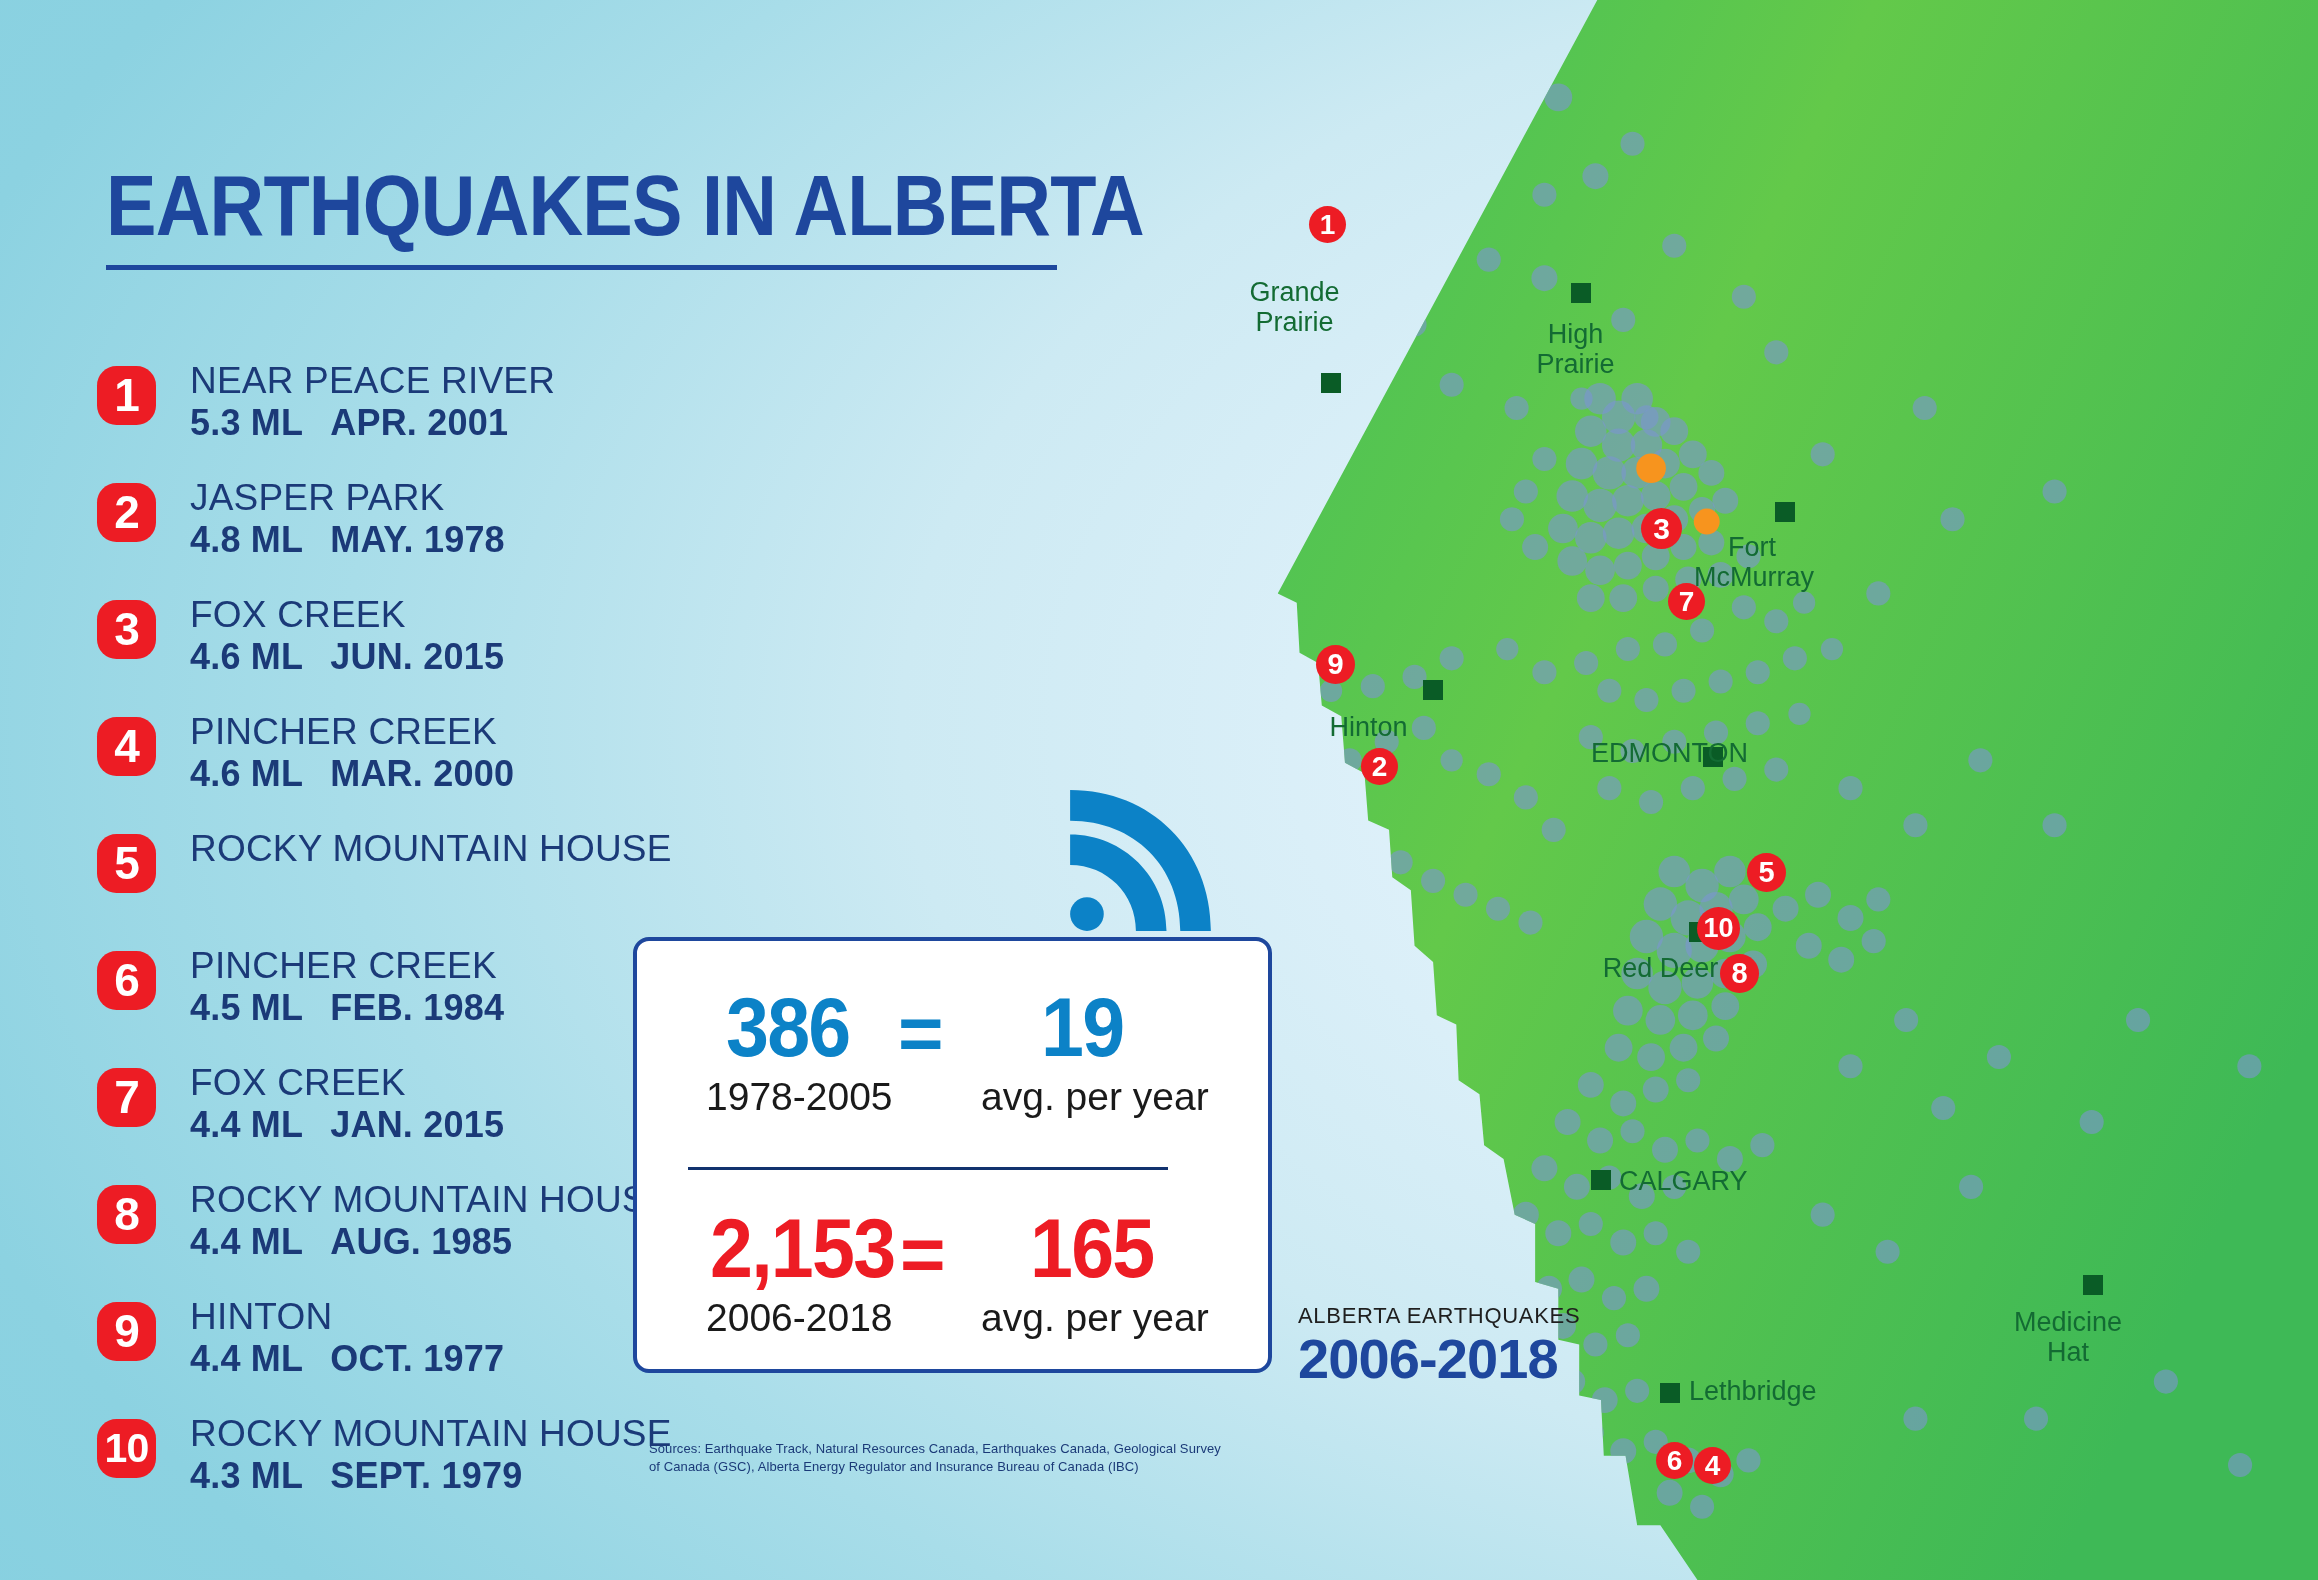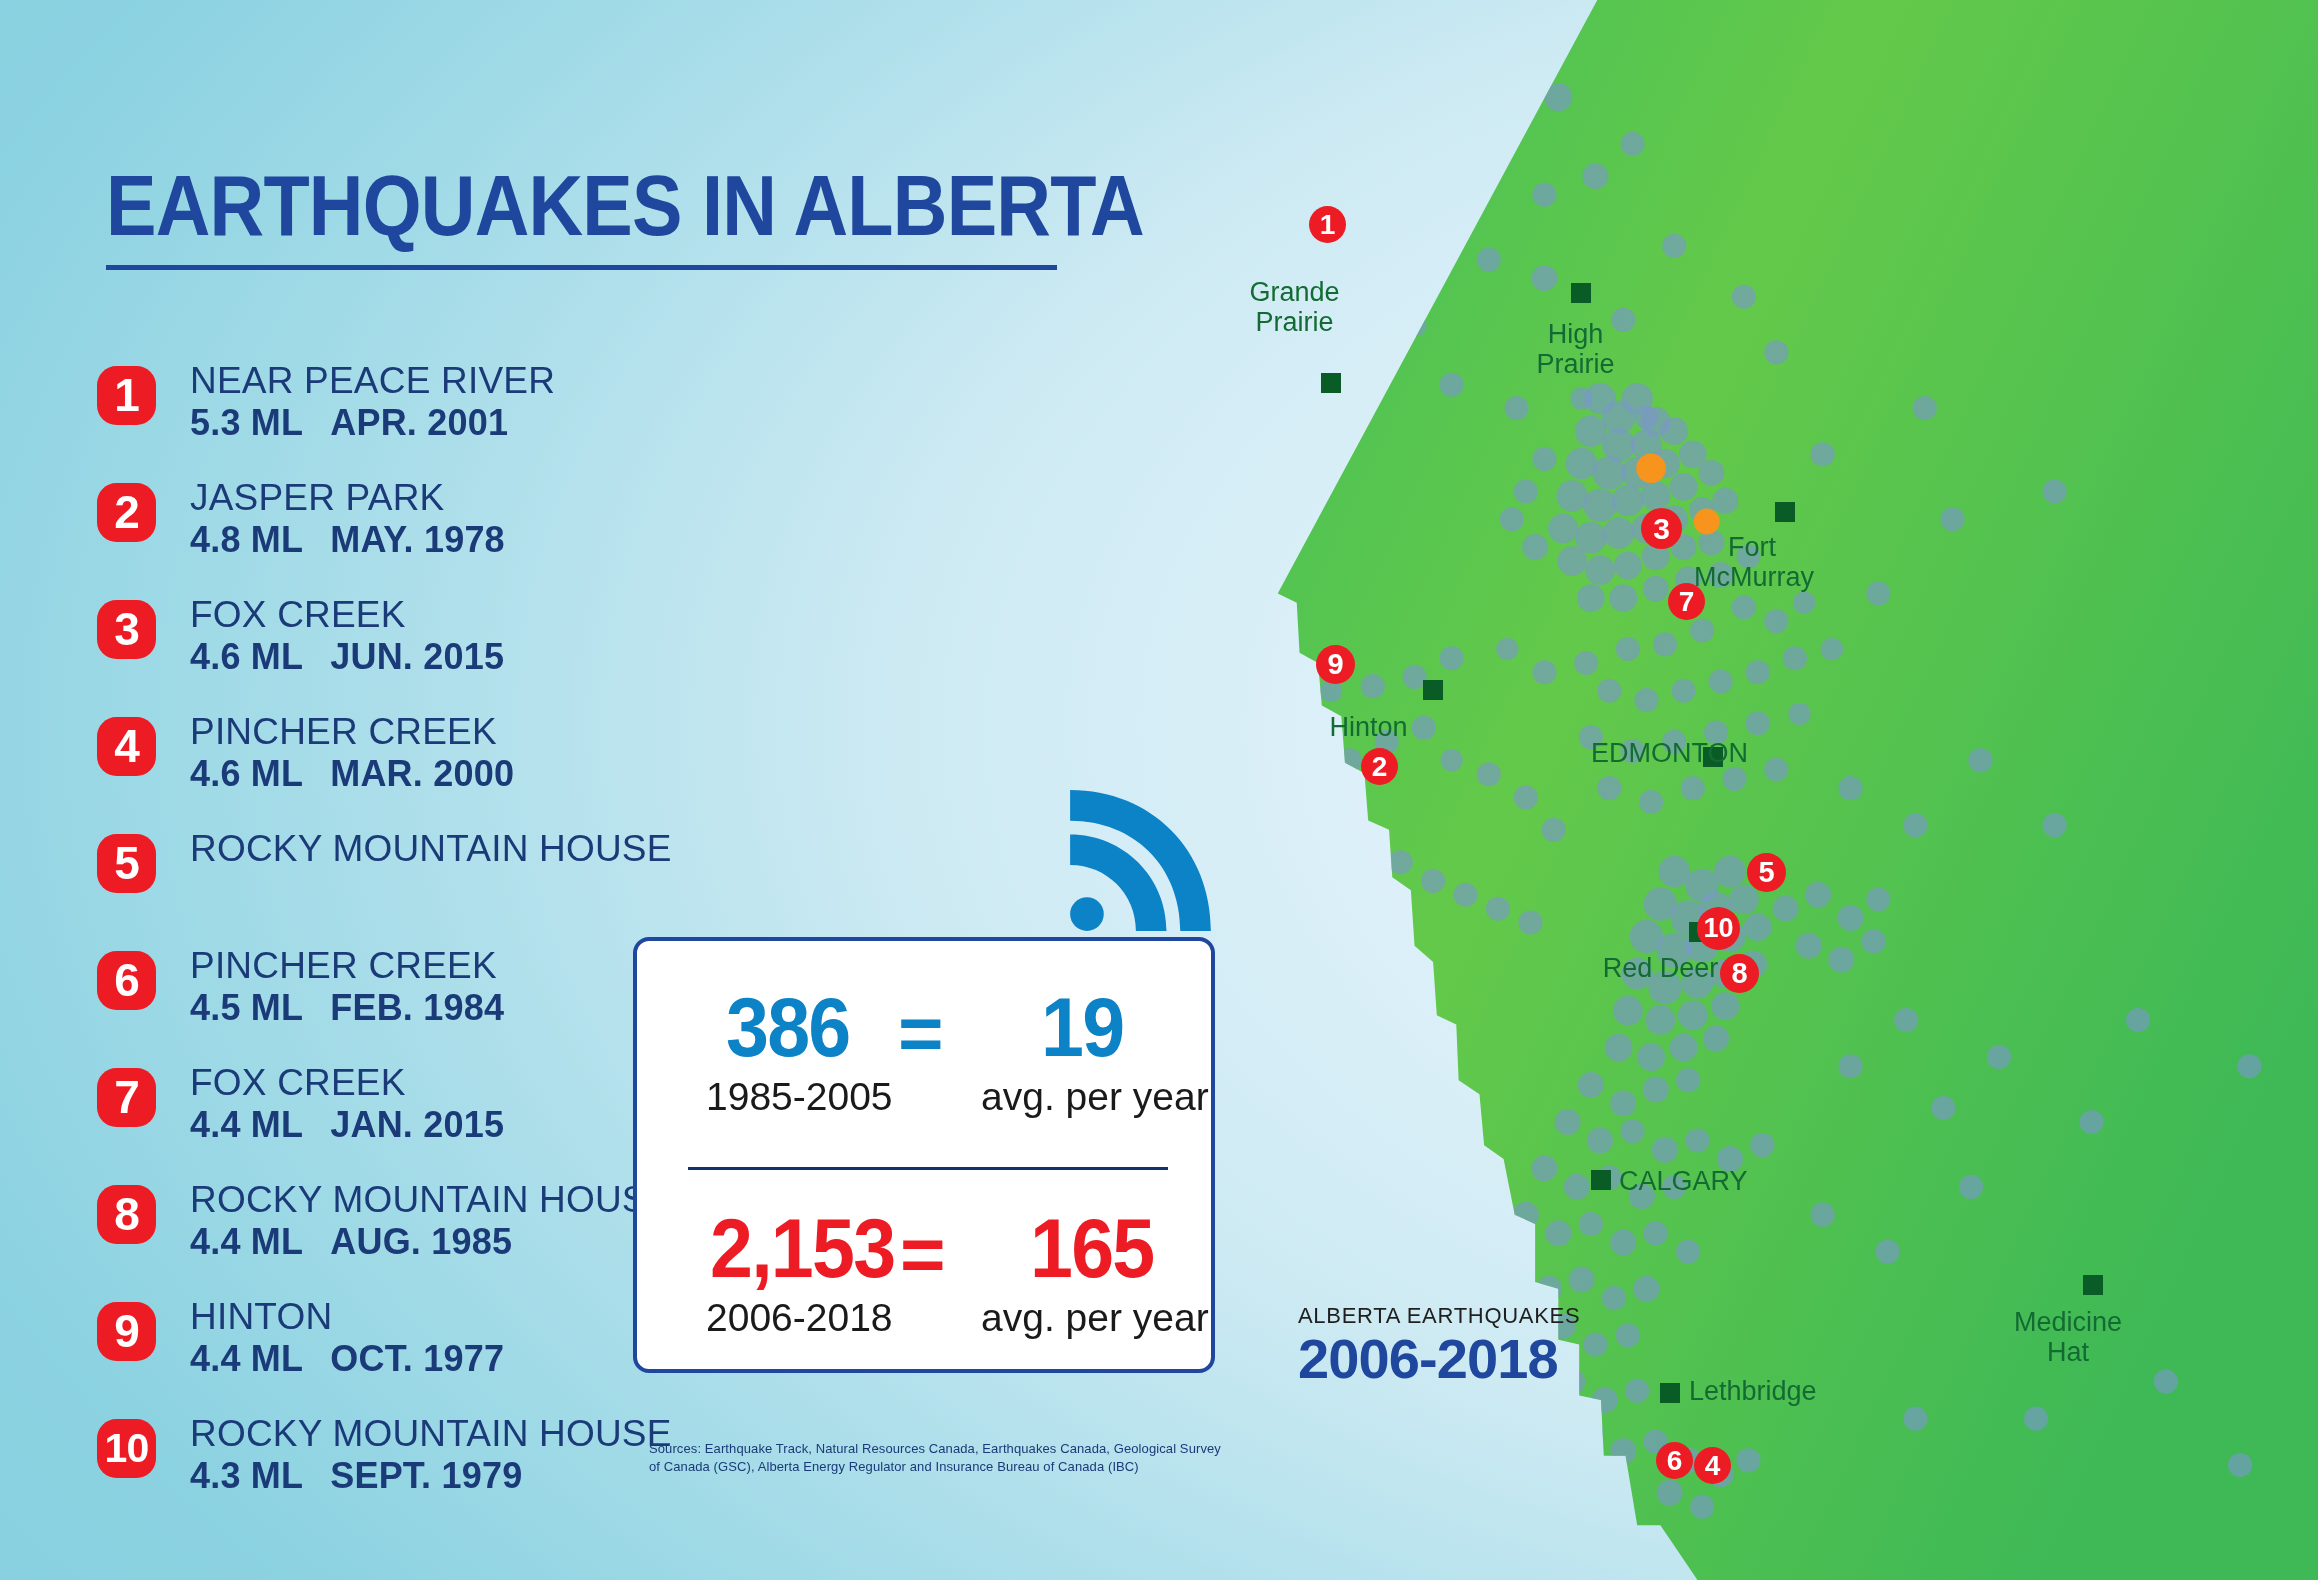--- a/index.html
+++ b/index.html
@@ -53,21 +53,21 @@
     font-weight:bold;font-size:36px;line-height:1.02;color:#1b3a78;
     white-space:nowrap;letter-spacing:0.2px;
   }
   .q-meta .gap{display:inline-block;width:27px;}
 
   
   .signal-icon{position:absolute;left:1064px;top:784px;width:153px;height:153px;}
 
   
   .stats-box{
-    position:absolute;left:633px;top:937px;width:582px;height:436px;
+    position:absolute;left:633px;top:937px;width:639px;height:436px;
     background:#ffffff;border:4.2px solid #1e479d;border-radius:16px;
     box-sizing:border-box;
   }
   .stat-row{position:absolute;left:0;width:100%;height:172px;}
   .stat-row.r1{top:45px;}
   .stat-row.r2{top:266px;}
   .stat-divider{
     position:absolute;left:51px;top:226px;width:480px;height:3.2px;background:#12326e;
   }
   .sbig{
@@ -560,21 +560,21 @@
         <circle cx="15" cy="85" r="11"></circle>
       </g>
     </svg>
   </div>
 
   <div class="stats-box">
     <div class="stat-row r1">
       <div class="sbig blue n1">386</div>
       <div class="seq blue e1">=</div>
       <div class="sbig blue v1">19</div>
-      <div class="ssub s1">1985-2005</div>
+      <div class="ssub s1">1978-2005</div>
       <div class="ssub s2">avg. per year</div>
     </div>
     <div class="stat-divider"></div>
     <div class="stat-row r2">
       <div class="sbig red n2">2,153</div>
       <div class="seq red e2">=</div>
       <div class="sbig red v2">165</div>
       <div class="ssub s3">2006-2018</div>
       <div class="ssub s4">avg. per year</div>
     </div>

